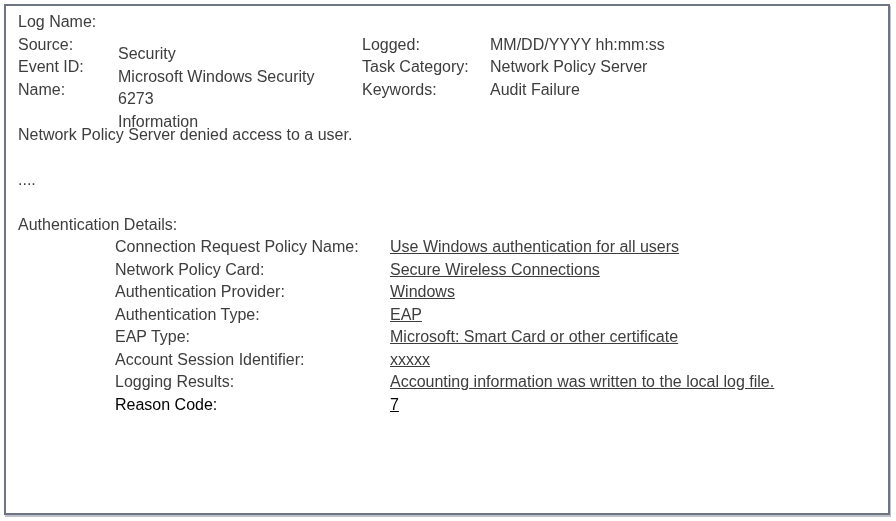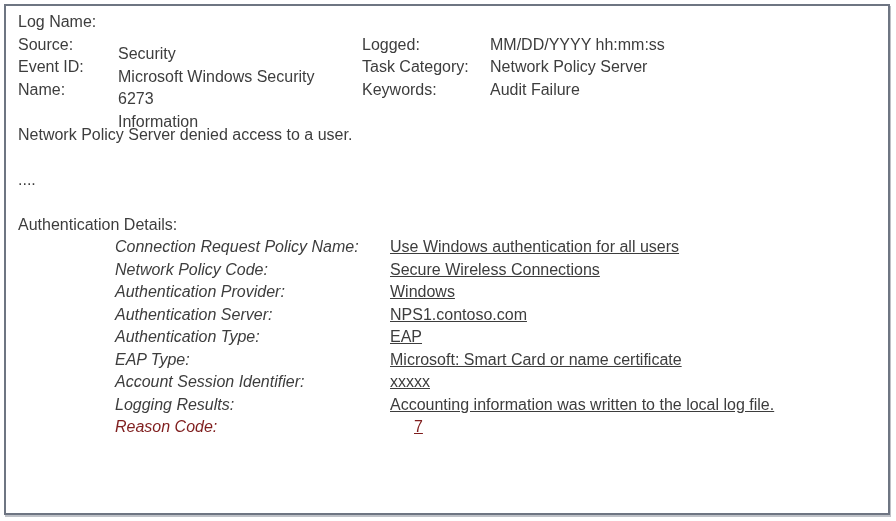--- a/index.html
+++ b/index.html
@@ -28,23 +28,23 @@
   }
   .row { display: flex; height: 22.5px; }
   .row.blank { height: 22.5px; }
   
   .l1 { flex: 0 0 100px; }
   .v1 { flex: 0 0 244px; margin-top: 32px; }
   .l2 { flex: 0 0 128px; }
   .v2 { flex: 1 1 auto; }
   
   .row.detail { padding-left: 97px; }
-  .dl { flex: 0 0 275px; font-style: italic; }
+  .dl { flex: 0 0 275px; }
   .dv { flex: 1 1 auto; text-decoration: underline; }
-  .red { color: #7f1d1d; gap: 24px; }
+  .red { color: #000000; }
   .footer { margin-left: -9px; }
 </style>
 </head>
 <body>
 
 <div class="panel">
   <div class="content">
 
     <div class="row">
       <span class="l1">Log Name:</span>
@@ -76,38 +76,34 @@
     <div class="row blank"></div>
     <div class="row">....</div>
     <div class="row blank"></div>
     <div class="row">Authentication Details:</div>
 
     <div class="row detail">
       <span class="dl">Connection Request Policy Name:</span>
       <span class="dv">Use Windows authentication for all users</span>
     </div>
     <div class="row detail">
-      <span class="dl">Network Policy Code:</span>
+      <span class="dl">Network Policy Card:</span>
       <span class="dv">Secure Wireless Connections</span>
     </div>
     <div class="row detail">
       <span class="dl">Authentication Provider:</span>
       <span class="dv">Windows</span>
     </div>
     <div class="row detail">
-      <span class="dl">Authentication Server:</span>
-      <span class="dv">NPS1.contoso.com</span>
-    </div>
-    <div class="row detail">
       <span class="dl">Authentication Type:</span>
       <span class="dv">EAP</span>
     </div>
     <div class="row detail">
       <span class="dl">EAP Type:</span>
-      <span class="dv">Microsoft: Smart Card or name certificate</span>
+      <span class="dv">Microsoft: Smart Card or other certificate</span>
     </div>
     <div class="row detail">
       <span class="dl">Account Session Identifier:</span>
       <span class="dv">xxxxx</span>
     </div>
     <div class="row detail">
       <span class="dl">Logging Results:</span>
       <span class="dv">Accounting information was written to the local log file.</span>
     </div>
     <div class="row detail red">

